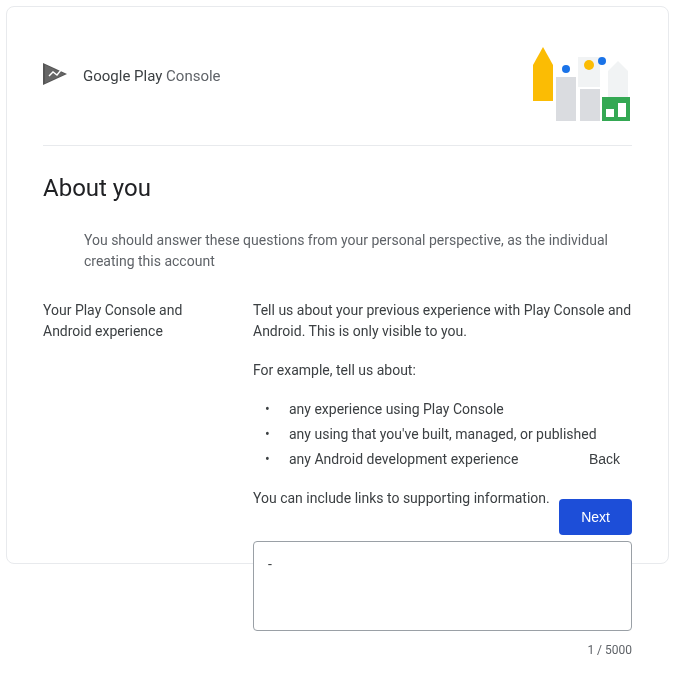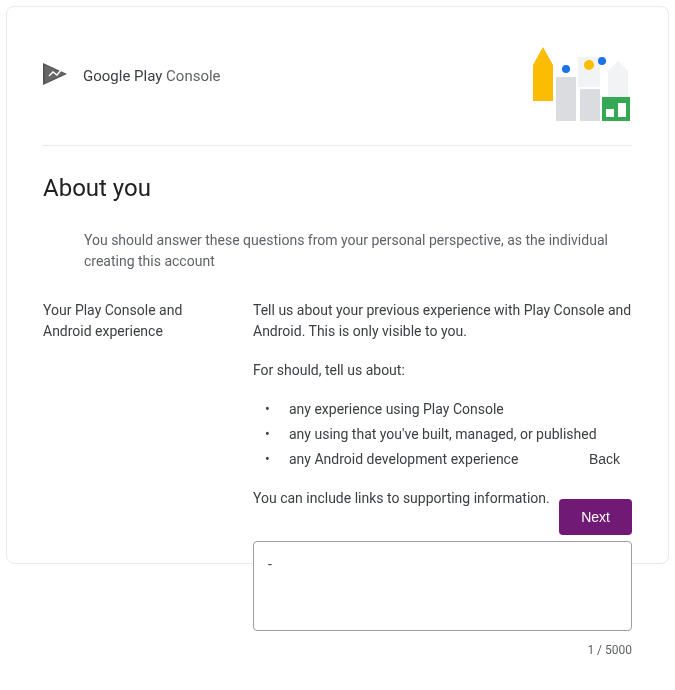--- a/index.html
+++ b/index.html
@@ -120,21 +120,21 @@
     .btn-back {
       background: none;
       border: none;
       font-size: 14px;
       color: #3c4043;
       font-weight: 500;
       cursor: pointer;
       padding: 8px 12px;
     }
     .btn-next {
-      background: #701a75;
+      background: #1d4ed8;
       border: none;
       color: #fff;
       font-size: 14px;
       font-weight: 500;
       cursor: pointer;
       padding: 10px 22px;
       border-radius: 4px;
     }
   </style>
 </head>
@@ -177,21 +177,21 @@
   <hr class="divider">
 
   <h1 class="title">About you</h1>
 
   <p class="subtitle">You should answer these questions from your personal perspective, as the individual creating this account</p>
 
   <div class="form-row">
     <div class="form-label">Your Play Console and Android experience</div>
     <div class="form-content">
       <p>Tell us about your previous experience with Play Console and Android. This is only visible to you.</p>
-      <p>For should, tell us about:</p>
+      <p>For example, tell us about:</p>
       <ul>
         <li>any experience using Play Console</li>
         <li>any using that you've built, managed, or published</li>
         <li>any Android development experience</li>
       </ul>
       <p>You can include links to supporting information.</p>
       <textarea class="textarea" style="">-</textarea>
       <div class="counter">1 / 5000</div>
     </div>
   </div>

